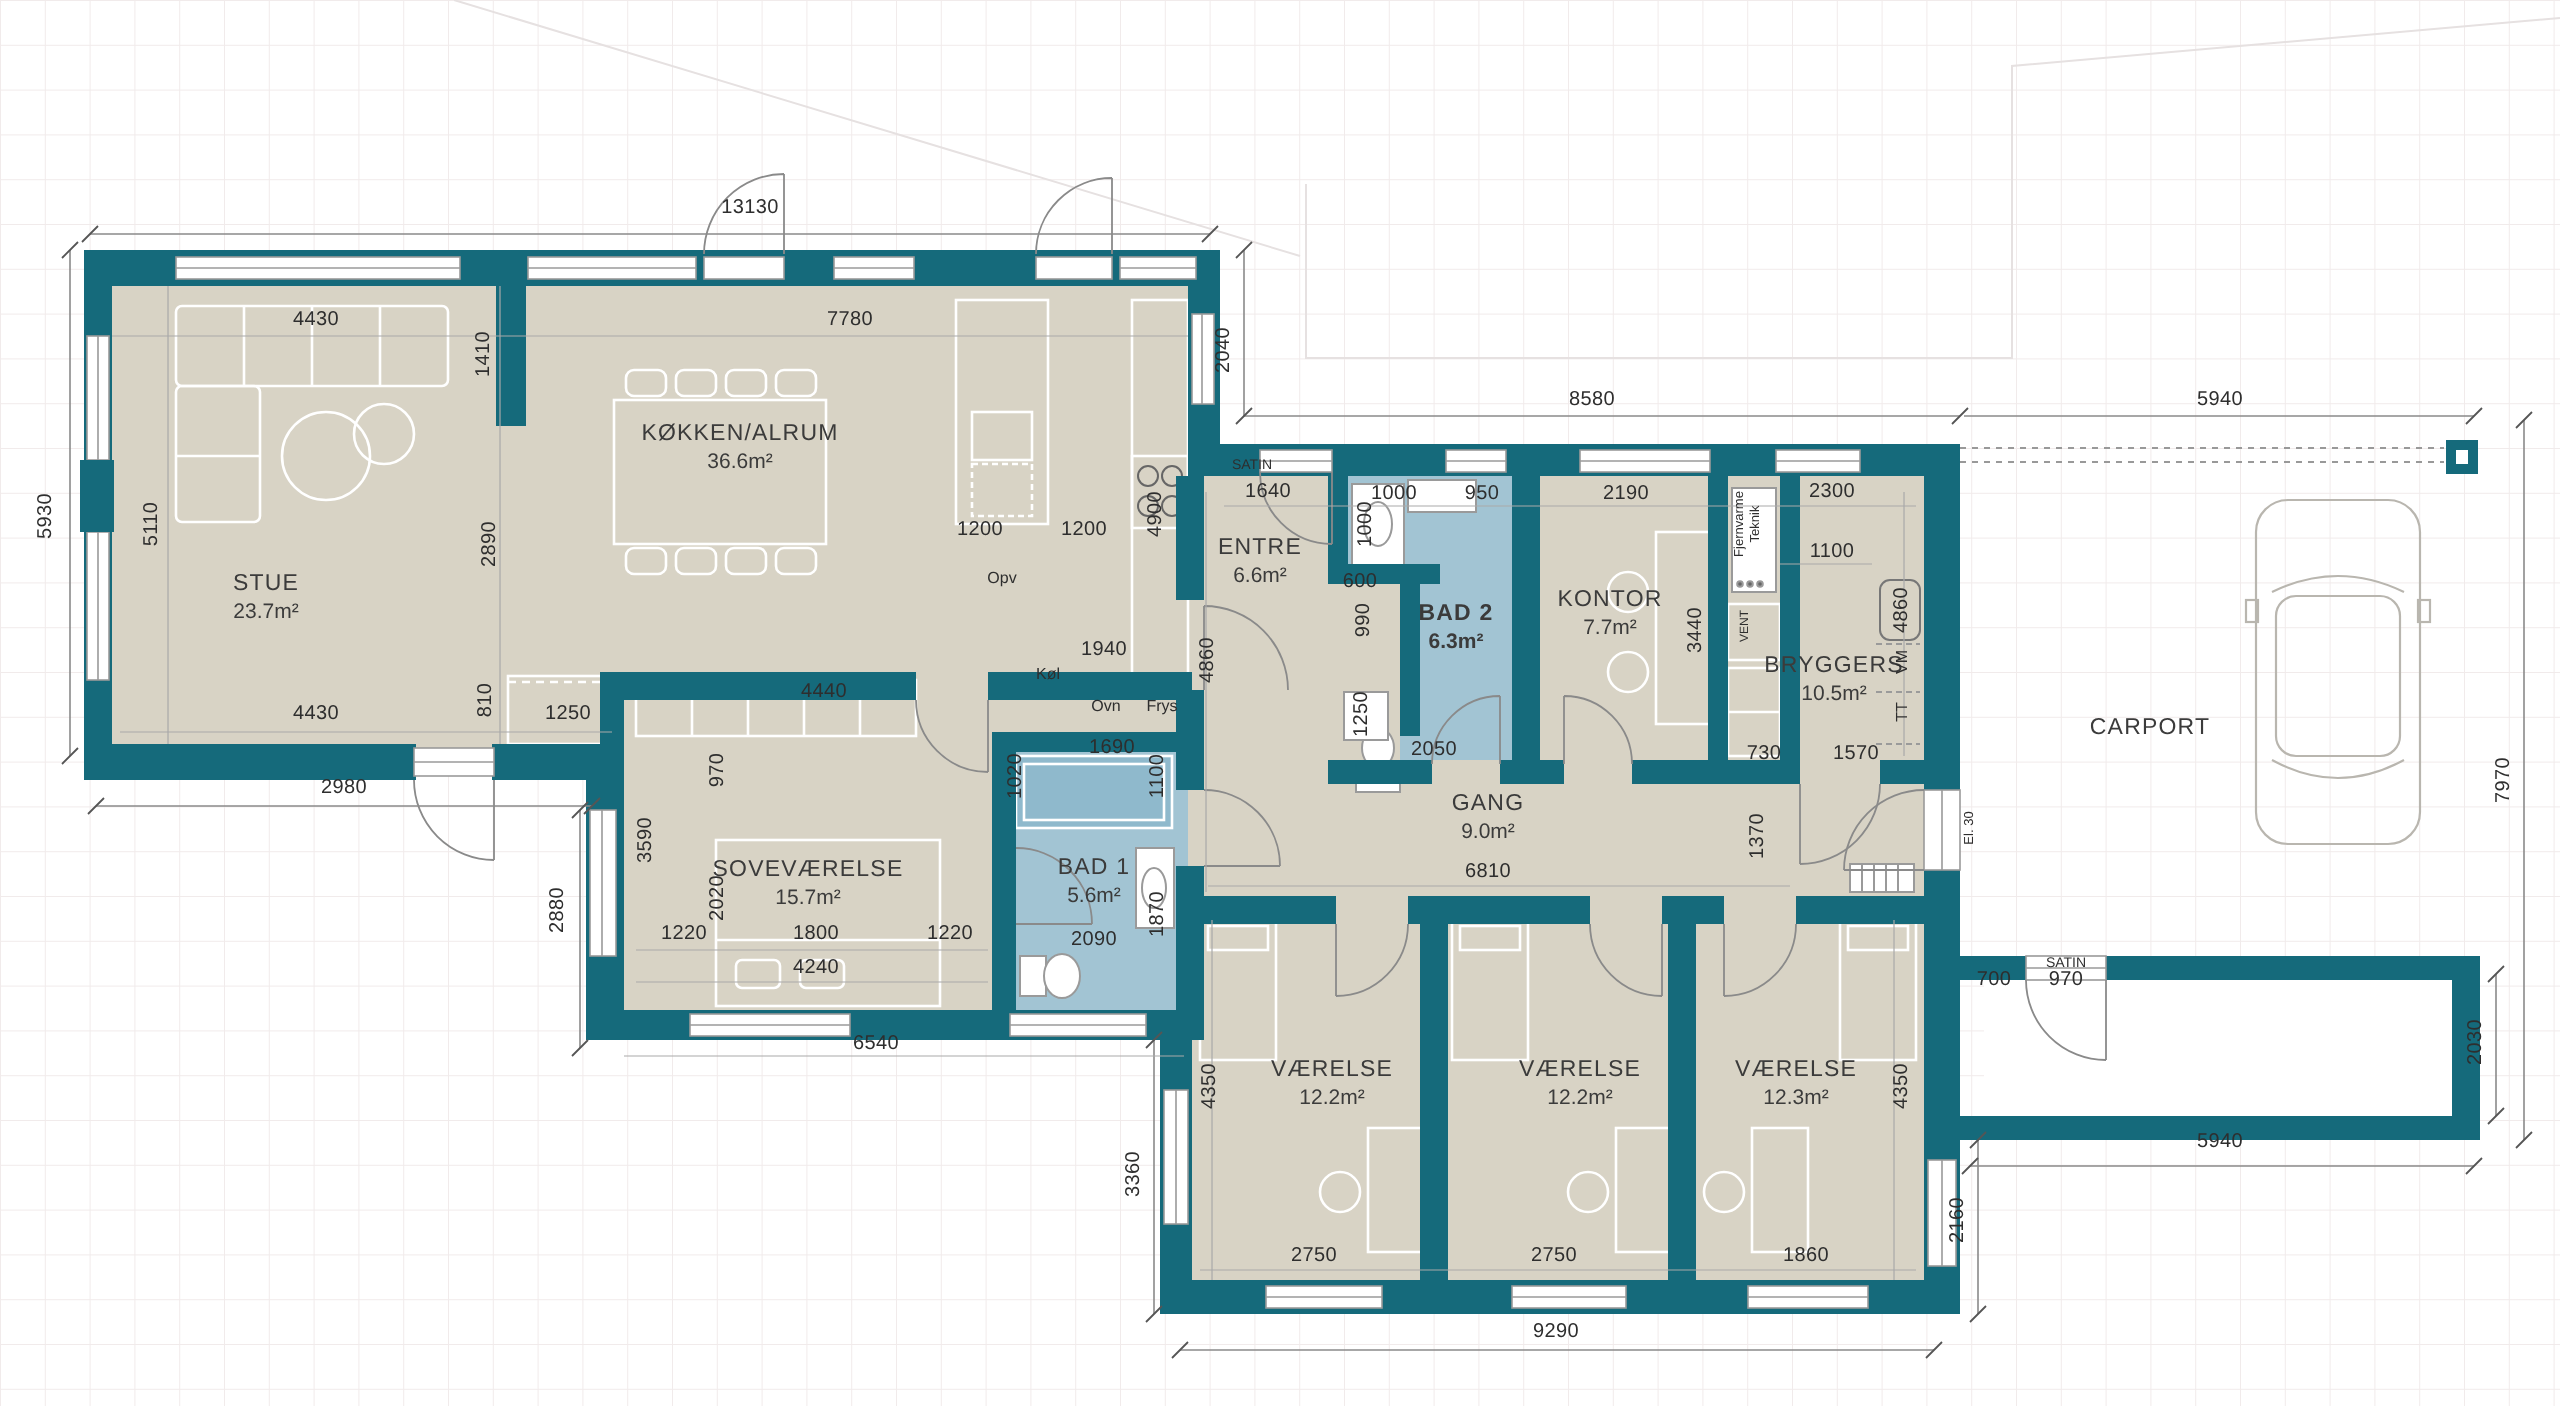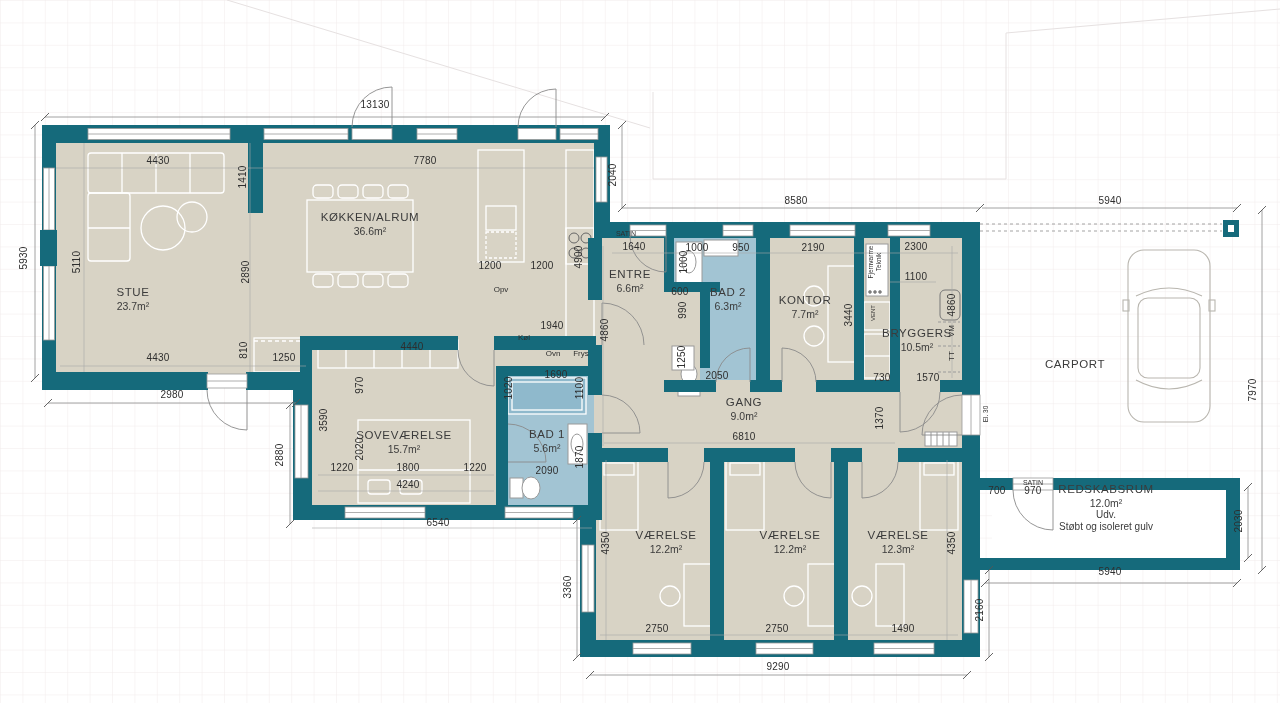--- a/index.html
+++ b/index.html
@@ -287,21 +287,21 @@
         <div class="ar">15.7m²</div>
       </div>
       <div class="room" style="left: 547px; top: 441px;">
         <div class="nm">BAD 1</div>
         <div class="ar">5.6m²</div>
       </div>
       <div class="room" style="left: 630px; top: 281px;">
         <div class="nm">ENTRE</div>
         <div class="ar">6.6m²</div>
       </div>
-      <div class="room" style="left: 728px; top: 299px;">
+      <div class="room" style="left: 728px; top: 314px; font-weight: bold;">
         <div class="nm">BAD 2</div>
         <div class="ar">6.3m²</div>
       </div>
       <div class="room" style="left: 805px; top: 307px;">
         <div class="nm">KONTOR</div>
         <div class="ar">7.7m²</div>
       </div>
       <div class="room" style="left: 917px; top: 340px;">
         <div class="nm">BRYGGERS</div>
         <div class="ar">10.5m²</div>
@@ -317,26 +317,20 @@
       <div class="room" style="left: 790px; top: 542px;">
         <div class="nm">VÆRELSE</div>
         <div class="ar">12.2m²</div>
       </div>
       <div class="room" style="left: 898px; top: 542px;">
         <div class="nm">VÆRELSE</div>
         <div class="ar">12.3m²</div>
       </div>
       <div class="room" style="left: 1075px; top: 365px;">
         <div class="nm">CARPORT</div>
-      </div>
-      <div class="room" style="left: 1106px; top: 508px;">
-        <div class="nm">REDSKABSRUM</div>
-        <div class="ar">12.0m²</div>
-        <div class="ex">Udv.</div>
-        <div class="ex">Støbt og isoleret gulv</div>
       </div>
       <span class="dim" style="left: 375px; top: 104px;">13130</span>
       <span class="dim" style="left: 158px; top: 160px;">4430</span>
       <span class="dim" style="left: 425px; top: 160px;">7780</span>
       <span class="dim" style="left: 490px; top: 265px;">1200</span>
       <span class="dim" style="left: 542px; top: 265px;">1200</span>
       <span class="dim" style="left: 158px; top: 357px;">4430</span>
       <span class="dim" style="left: 284px; top: 357px;">1250</span>
       <span class="dim" style="left: 412px; top: 346px;">4440</span>
       <span class="dim" style="left: 552px; top: 325px;">1940</span>
@@ -356,21 +350,21 @@
       <span class="dim" style="left: 916px; top: 276px;">1100</span>
       <span class="dim" style="left: 680px; top: 291px;">600</span>
       <span class="dim" style="left: 717px; top: 375px;">2050</span>
       <span class="dim" style="left: 882px; top: 377px; text-align: center;">730</span>
       <span class="dim" style="left: 928px; top: 377px;">1570</span>
       <span class="dim" style="left: 796px; top: 200px;">8580</span>
       <span class="dim" style="left: 1110px; top: 200px;">5940</span>
       <span class="dim" style="left: 744px; top: 436px; text-align: right;">6810</span>
       <span class="dim" style="left: 657px; top: 628px;">2750</span>
       <span class="dim" style="left: 777px; top: 628px;">2750</span>
-      <span class="dim" style="left: 903px; top: 628px;">1490</span>
+      <span class="dim" style="left: 903px; top: 628px;">1860</span>
       <span class="dim" style="left: 778px; top: 666px;">9290</span>
       <span class="dim" style="left: 997px; top: 490px;">700</span>
       <span class="dim" style="left: 1033px; top: 490px;">970</span>
       <span class="dim" style="left: 1110px; top: 571px;">5940</span>
       <span class="dim v" style="left: 23px; top: 258px;">5930</span>
       <span class="dim v" style="left: 76px; top: 262px;">5110</span>
       <span class="dim v" style="left: 242px; top: 177px;">1410</span>
       <span class="dim v" style="left: 245px; top: 272px;">2890</span>
       <span class="dim v" style="left: 243px; top: 350px;">810</span>
       <span class="dim v" style="left: 612px; top: 175px;">2040</span>

